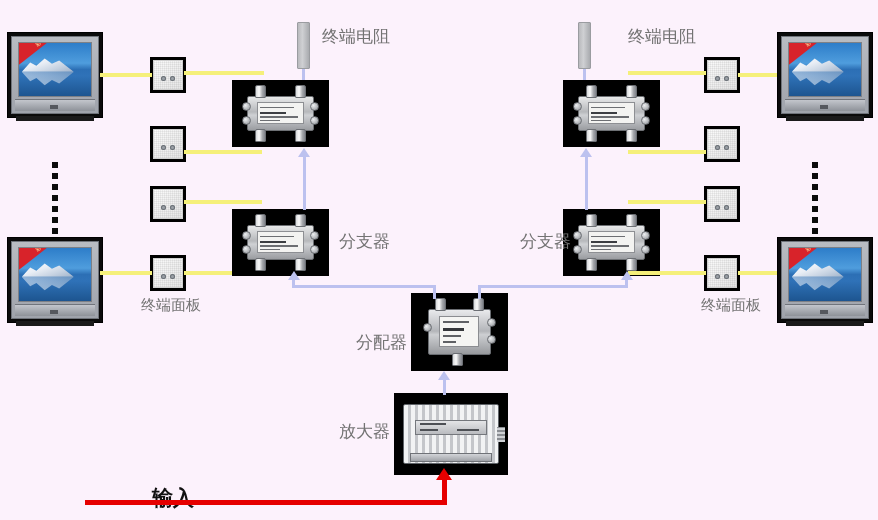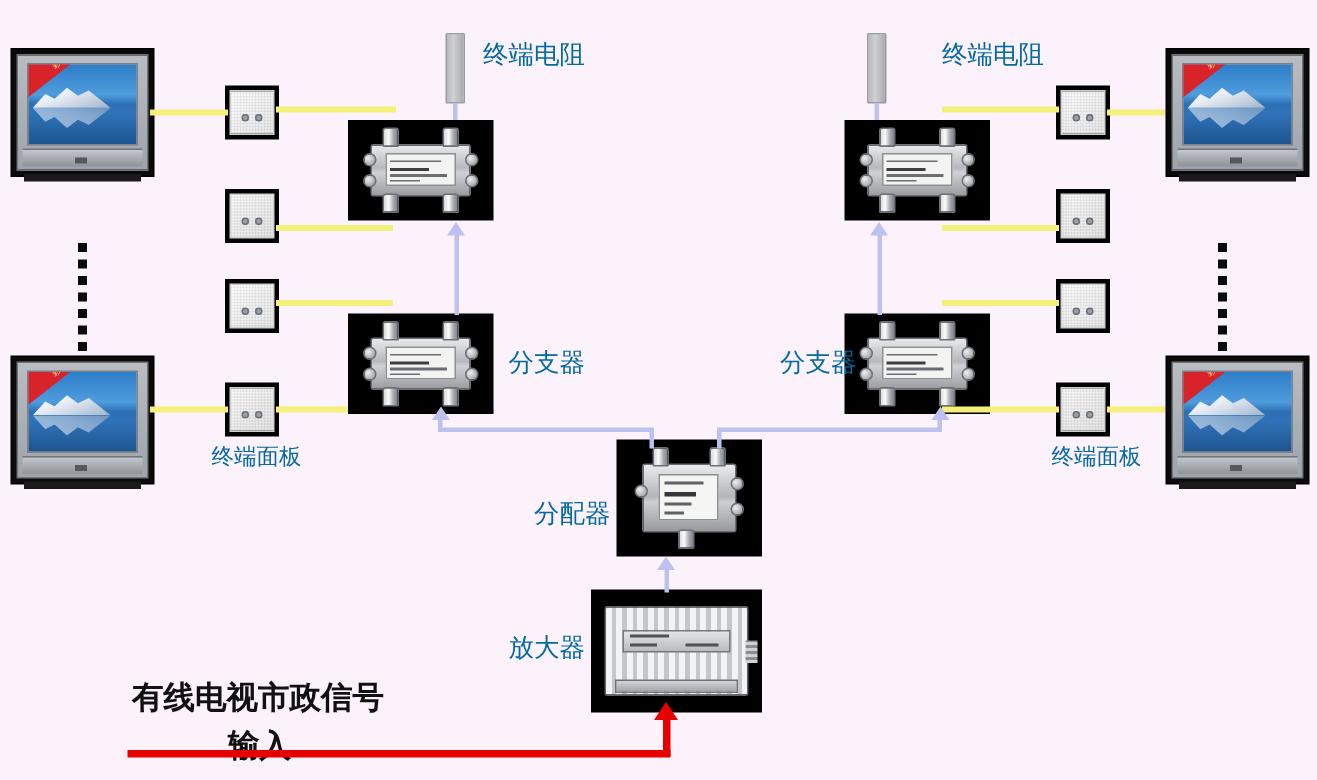--- a/index.html
+++ b/index.html
@@ -243,21 +243,21 @@
   .dots span {
     display: block;
     width: 6px; height: 6px;
     background: #0b0b0b;
     margin-bottom: 5px;
   }
 
   
   .lbl {
     position: absolute;
-    color: #0369a1;
+    color: #737373;
     font-family: "Liberation Serif", "DejaVu Serif", serif;
     white-space: nowrap;
     line-height: 1;
   }
   .lbl-18 { font-size: 17px; }
   .lbl-16 { font-size: 15px; }
   .lbl-big {
     font-family: "Liberation Sans", "DejaVu Sans", sans-serif;
     font-size: 21px;
     font-weight: 700;
@@ -531,21 +531,20 @@
   <div class="wire-b abs" style="left:433px; top:286px; width:3px; height:13px;"></div>
   <div class="wire-b abs" style="left:292px; top:285px; width:144px; height:3px;"></div>
   <div class="wire-b abs" style="left:292px; top:278px; width:3px; height:9px;"></div>
   <div class="arrow-up-b abs" style="left:288px; top:271px;"></div>
 
   <div class="wire-b abs" style="left:478px; top:286px; width:3px; height:13px;"></div>
   <div class="wire-b abs" style="left:478px; top:285px; width:150px; height:3px;"></div>
   <div class="wire-b abs" style="left:625px; top:278px; width:3px; height:9px;"></div>
   <div class="arrow-up-b abs" style="left:621px; top:271px;"></div>
 
-  <div class="lbl lbl-big" style="left:88px; top:455px;">有线电视市政信号</div>
   <div class="lbl lbl-big" style="left:152px; top:487px;">输入</div>
 
   <div class="wire-r abs" style="left:85px; top:500px; width:362px; height:5px;"></div>
   <div class="wire-r abs" style="left:442px; top:478px; width:5px; height:26px;"></div>
   <div class="arrow-up-r abs" style="left:436px; top:468px;"></div>
 
 
 </div>
 
 </body></html>

